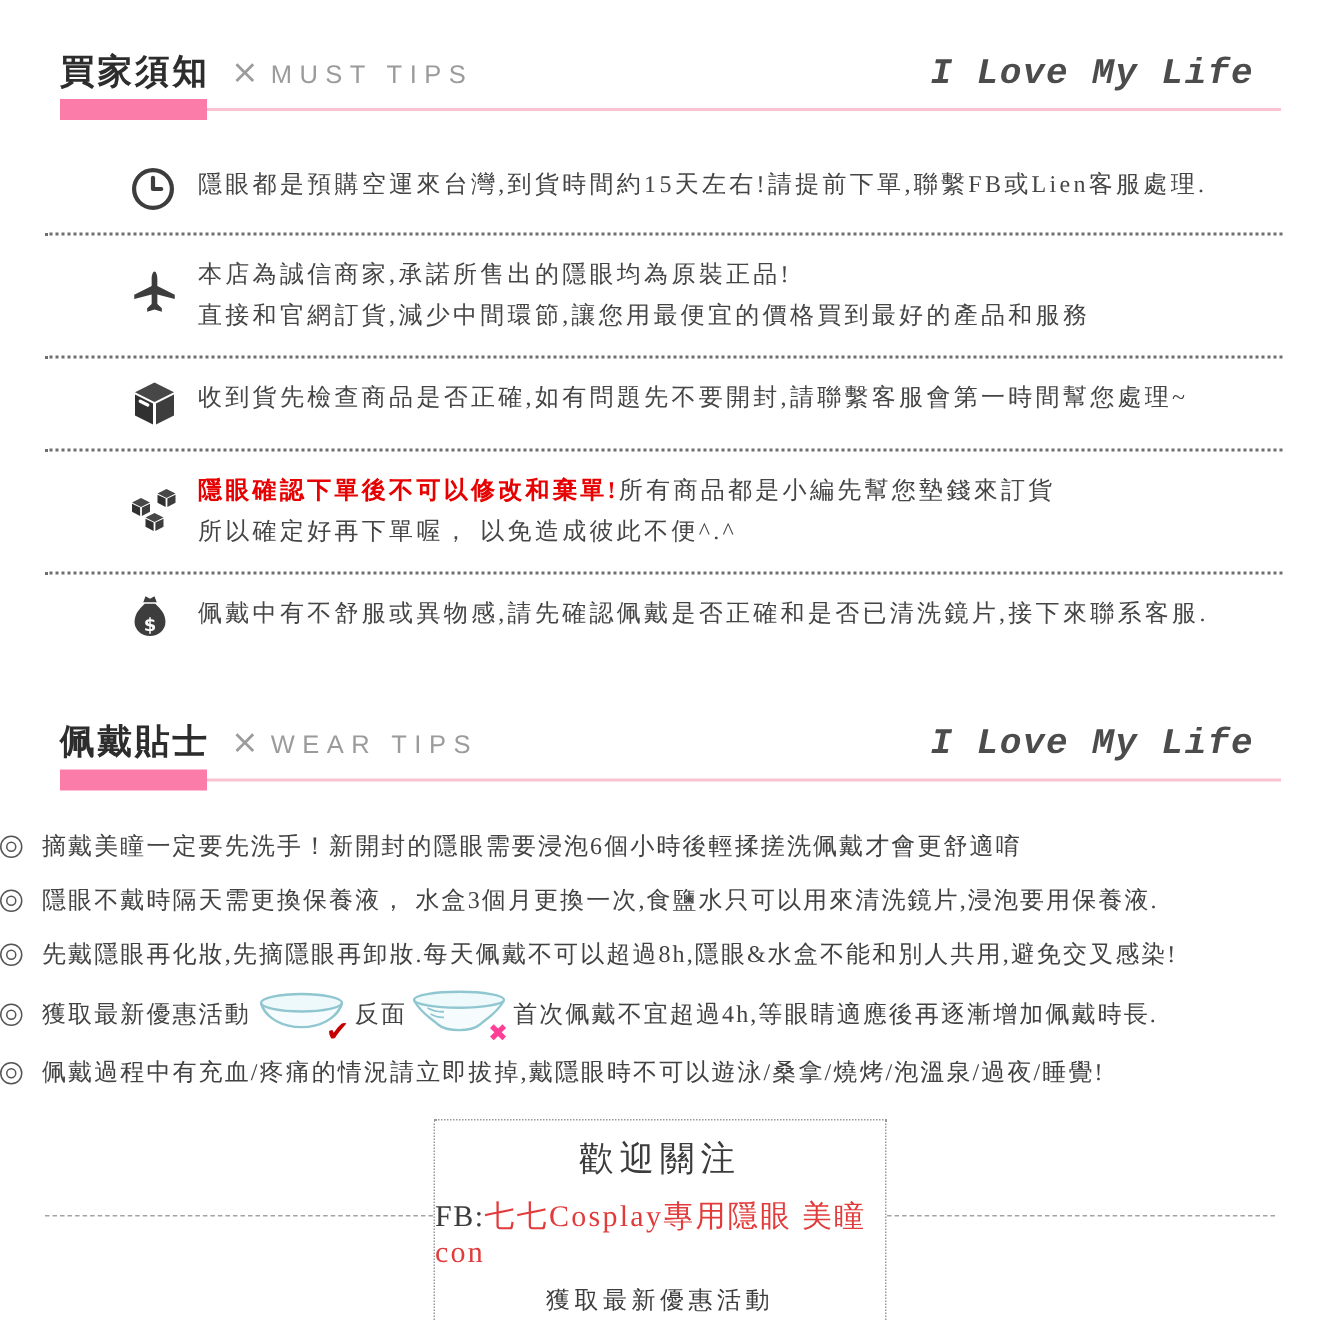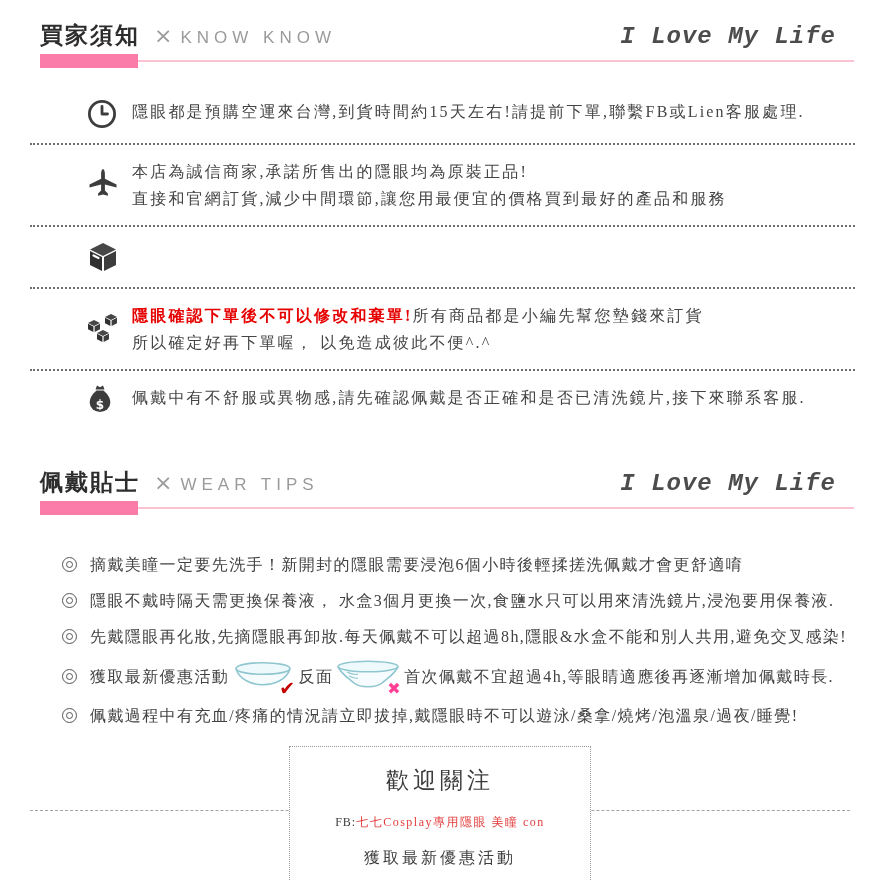--- a/index.html
+++ b/index.html
@@ -3,21 +3,21 @@
 <meta charset="utf-8">
 <style>
   html,body{margin:0;padding:0;}
   body{
     width:880px;height:880px;background:#ffffff;overflow:hidden;
     font-family:"Liberation Serif","DejaVu Serif",serif;color:#454545;
   }
   .page{position:relative;width:880px;height:880px;}
 
   
-  .section-header{padding:20px 44px 0 40px;}
+  .section-header{padding:32px 44px 0 40px;}
   .section-header.second{padding-top:36px;}
   .title-row{display:flex;align-items:baseline;}
   .zh-title{
     font-family:"Liberation Sans","DejaVu Sans",sans-serif;
     font-weight:bold;font-size:23px;letter-spacing:2px;color:#2d2d2d;
     position:relative;z-index:1;
   }
   .x-mark{color:#9b9b9b;font-size:22px;margin:0 8px 0 14px;font-family:"DejaVu Sans",sans-serif;}
   .en-subtitle{
     color:#9b9b9b;font-size:17px;letter-spacing:5px;
@@ -33,56 +33,56 @@
 
   
   .notices{margin-top:16px;}
   .notice-row{display:flex;padding:13px 30px 13px 86px;}
   .icon-cell{width:46px;flex:none;display:flex;align-items:center;}
   .notice-text{font-size:16px;letter-spacing:2.2px;line-height:27px;color:#454545;}
   .red-bold{color:#e60000;font-weight:bold;}
   .dotted-sep{margin:0 25px 0 30px;border-top:2px dotted #6e6e6e;height:0;}
 
   
-  .tips{margin-top:36px;padding-left:62px;padding-right:16px;}
+  .tips{margin-top:24px;padding-right:16px;}
   .tip-row{display:flex;align-items:center;margin-bottom:11px;font-size:16px;letter-spacing:1.4px;line-height:25px;color:#424242;}
   .bullseye{flex:none;width:13px;height:13px;border:1.6px solid #555;border-radius:50%;
     display:inline-flex;align-items:center;justify-content:center;margin-right:13px;}
   .bullseye::after{content:'';width:5px;height:5px;border:1.6px solid #555;border-radius:50%;}
   .lens-wrap{display:inline-flex;align-items:flex-end;margin:0 2px;}
   .mark-check{font-family:"DejaVu Sans",sans-serif;color:#c40000;font-size:19px;font-weight:bold;
     margin-left:-16px;position:relative;top:9px;}
   .mark-cross{font-family:"DejaVu Sans",sans-serif;color:#ff3e96;font-size:16px;font-weight:bold;
     margin-left:-14px;position:relative;top:9px;}
 
   
   .follow-section{position:relative;margin-top:18px;height:170px;}
   .page-dash{position:absolute;left:30px;right:30px;top:64px;border-top:1px dashed #a3a3a3;}
   .follow-box{
     position:relative;margin:0 auto;width:300px;height:140px;background:#fff;
     border:1.5px dotted #999;display:flex;flex-direction:column;align-items:center;
     justify-content:space-evenly;
   }
   .follow-line1{font-size:23px;letter-spacing:4px;color:#3c3c3c;}
-  .follow-line2{font-size:12px;color:#3c3c3c;letter-spacing:1px;}
+  .follow-line2{font-size:20px;color:#3c3c3c;letter-spacing:1px;}
   .fb-red{color:#e23b3b;letter-spacing:1.5px;}
   .follow-line3{font-size:16px;letter-spacing:3px;color:#3c3c3c;text-align:right;}
 
   .icon-svg{display:block;}
 </style>
 </head>
 <body>
 
 <div class="page">
 
   <div class="section-header">
     <div class="title-row">
       <span class="zh-title">買家須知</span>
       <span class="x-mark">×</span>
-      <span class="en-subtitle">KNOW KNOW</span>
+      <span class="en-subtitle">MUST TIPS</span>
       <span class="script">I Love My Life</span>
     </div>
     <div class="underline">
       <div class="accent-bar"></div>
       <div class="accent-line"></div>
     </div>
   </div>
 
   <div class="notices">
 
@@ -114,20 +114,23 @@
 
     <div class="notice-row">
       <span class="icon-cell">
         <svg class="icon-svg" width="34" height="34" viewBox="0 0 34 34">
           <path fill="#474747" d="M17 3 L30 9.5 L17 16 L4 9.5 Z"></path>
           <path fill="#303030" d="M4 11 L16 17 V31 L4 25 Z"></path>
           <path fill="#3d3d3d" d="M30 11 L18 17 V31 L30 25 Z"></path>
           <path d="M7.5 15.5 L12.5 18" stroke="#ffffff" stroke-width="2.2" stroke-linecap="round" fill="none"></path>
         </svg>
       </span>
+      <div class="notice-text">
+        <div>收到貨先檢查商品是否正確,如有問題先不要開封,請聯繫客服會第一時間幫您處理~</div>
+      </div>
     </div>
     <div class="dotted-sep"></div>
 
     <div class="notice-row">
       <span class="icon-cell">
         <svg class="icon-svg" width="36" height="32" viewBox="0 0 36 32">
           <g transform="translate(2,7)">
             <path fill="#474747" d="M6 0 L12 3 L6 6 L0 3 Z"></path>
             <path fill="#303030" d="M0 3.8 L5.4 6.4 V12 L0 9.2 Z"></path>
             <path fill="#3d3d3d" d="M12 3.8 L6.6 6.4 V12 L12 9.2 Z"></path>

